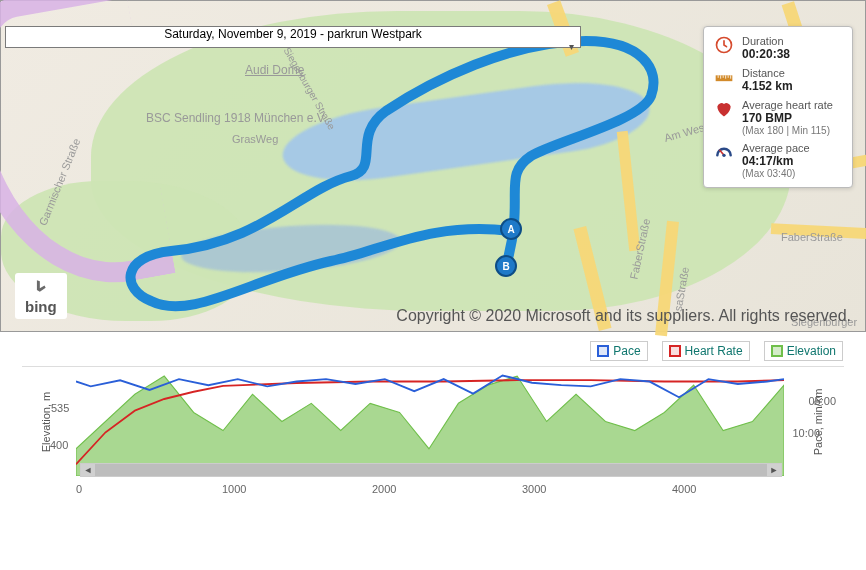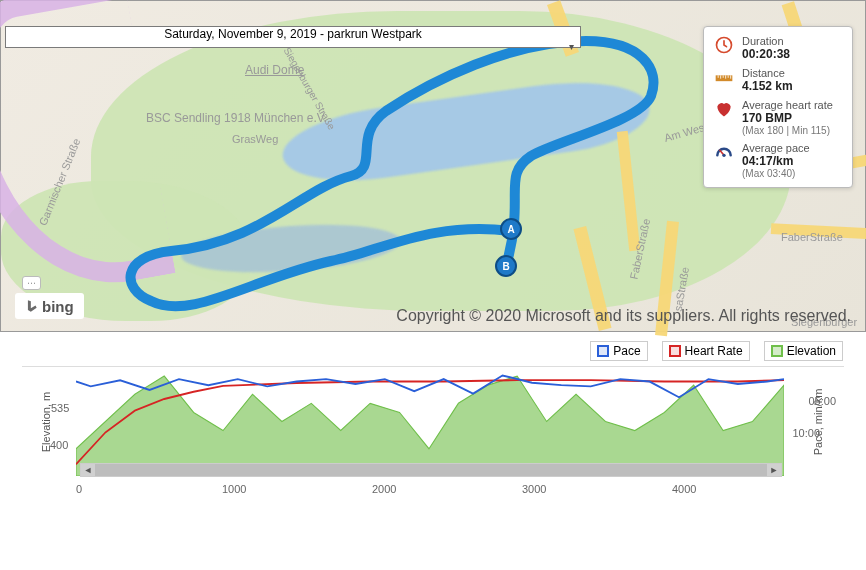--- a/index.html
+++ b/index.html
@@ -61,27 +61,27 @@
   border-radius: 4px; padding: 8px 10px;
   box-shadow: 0 1px 4px rgba(0,0,0,0.15); z-index: 20;
 }
 .stat-row { display: flex; gap: 8px; margin-bottom: 6px; }
 .stat-row:last-child { margin-bottom: 0; }
 .stat-icon { width: 20px; height: 20px; flex: 0 0 20px; display:flex; align-items:center; justify-content:center; }
 .stat-text .lbl { font-size: 11px; color: #555; }
 .stat-text .val { font-size: 12px; font-weight: bold; color: #222; }
 .stat-text .sub { font-size: 10px; color: #777; }
 
-.bing-logo { position:absolute; left:14px; bottom:12px; background:#fff; padding:4px 10px; font-weight:bold; color:#555; border-radius:3px; z-index:15; font-size:15px; display:flex; align-items:center; gap:3px;}
+.bing-logo { position:absolute; left:14px; bottom:12px; background:#fff; padding:4px 10px; font-weight:bold; color:#555; border-radius:3px; z-index:15; font-size:15px; display:flex; align-items:center; gap:3px;flex-direction:column;}
 .copyright { position:absolute; right:14px; bottom:6px; color:#555; font-size:16px; z-index:15;}
 
 .chart-area {
   position: relative; width: 866px; height: 222px; padding: 8px 22px 4px 22px;
 }
-.legend { display:flex; justify-content:flex-end; gap:14px; margin-bottom:4px; font-size:12px; color:#000000; border:1px solid transparent;}
+.legend { display:flex; justify-content:flex-end; gap:14px; margin-bottom:4px; font-size:12px; color:#0f766e; border:1px solid transparent;}
 .legend-item { display:flex; align-items:center; gap:4px; border:1px solid #ccc; padding:2px 6px; background:#fff;}
 .legend-swatch { width:12px; height:12px; border:2px solid; display:inline-block;}
 .sw-pace { border-color:#2a5fd8; background:rgba(42,95,216,0.15);}
 .sw-hr { border-color:#d62424; background:rgba(214,36,36,0.15);}
 .sw-elev { border-color:#6fbf4a; background:rgba(111,191,74,0.3);}
 
 .plot {
   position: relative; height: 110px; width: 100%;
   border-top:1px solid #ddd;
 }

